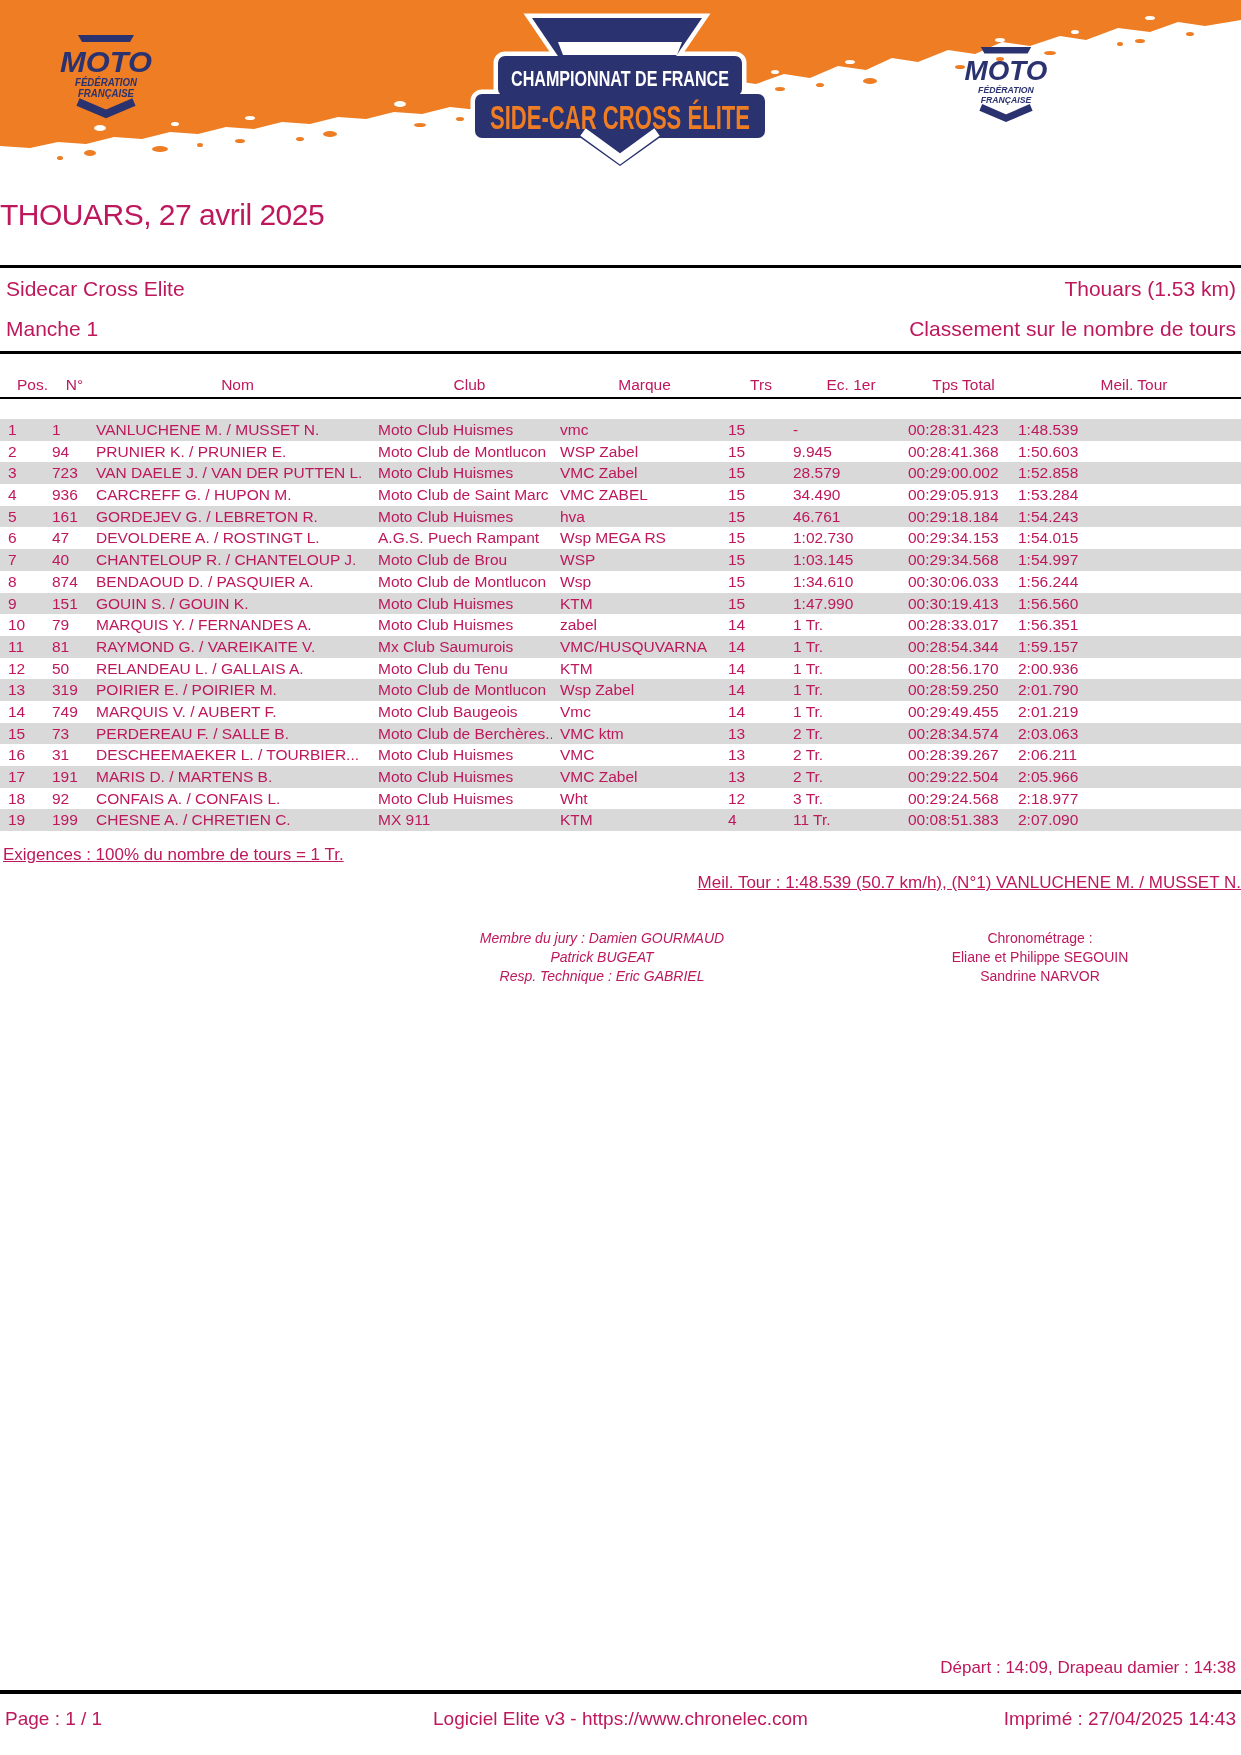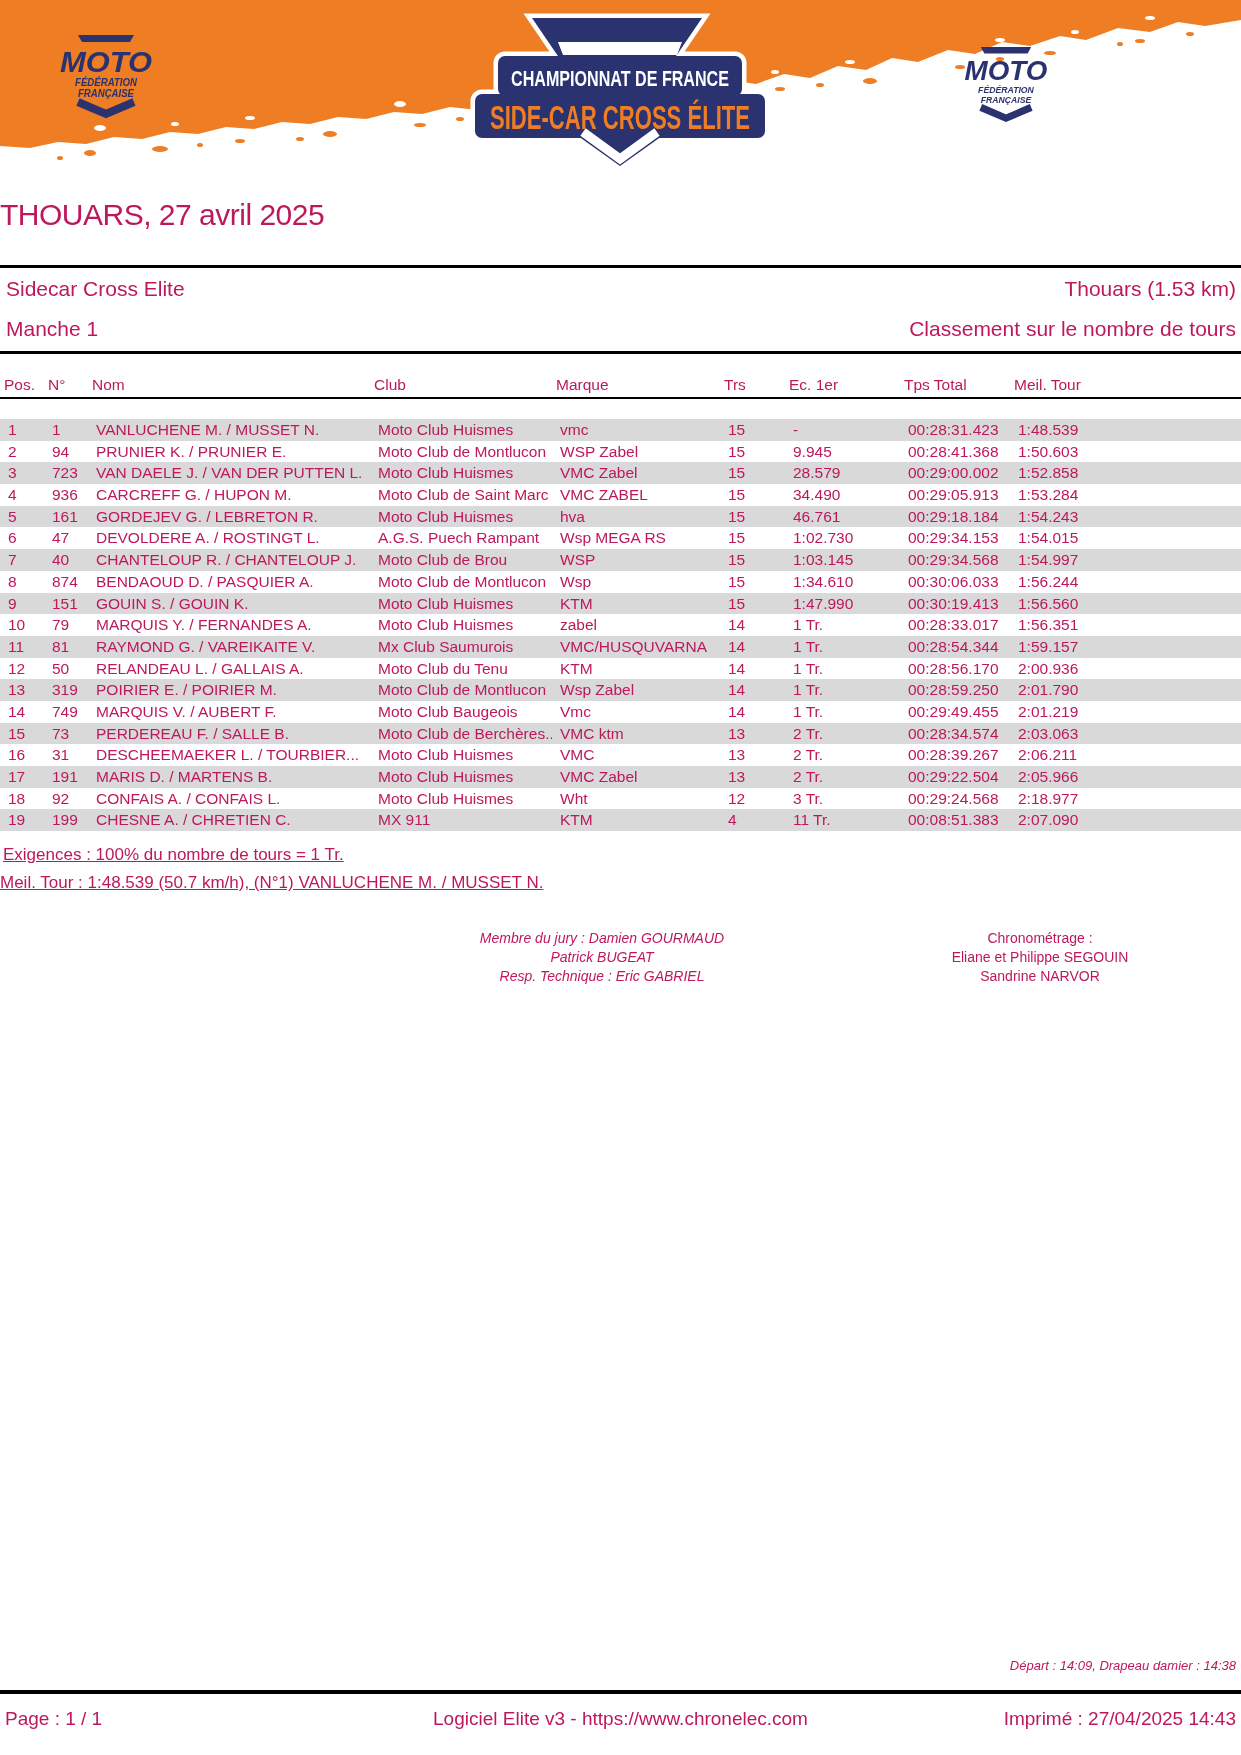--- a/index.html
+++ b/index.html
@@ -15,33 +15,33 @@
   .rule{position:absolute;left:0;width:1241px;background:#000;}
   #rule1{top:265px;height:3px;}
   #rule2{top:351px;height:3px;}
   #rule3{top:1690px;height:4px;}
   .subrow{position:absolute;left:6px;right:5px;display:flex;justify-content:space-between;font-size:21px;}
   #sub1{top:277px;}
   #sub2{top:317px;}
   .tgrid{display:grid;grid-template-columns:44px 44px 282px 182px 168px 65px 115px 110px 1fr;}
   .thead{position:absolute;top:373px;left:0;width:1241px;height:24px;line-height:24px;
          border-bottom:2px solid #000;font-size:15.5px;}
-  .thead>div{padding-left:4px;white-space:nowrap;}
+  .thead>div{padding-left:17px;white-space:nowrap;text-align:center;}
   .tbody{position:absolute;top:419px;left:0;width:1241px;font-size:15.5px;}
   .trow{height:21.7px;line-height:21.7px;}
   .trow.alt{background:var(--rowalt);}
   .tcell{padding-left:8px;white-space:nowrap;overflow:hidden;}
   .note{font-size:17px;text-decoration:underline;white-space:nowrap;text-align:right;}
   #exigences{position:absolute;top:845px;left:3px;}
-  #meiltour{position:absolute;top:873px;left:0;width:100%;text-align:left;}
+  #meiltour{position:absolute;top:873px;left:0;width:100%;text-align:right;}
   .off{position:absolute;top:929px;width:420px;text-align:center;font-size:14px;line-height:19px;}
   #off1{left:52px;}
   #off2{left:392px;font-style:italic;}
   #off3{left:830px;}
-  #depart{position:absolute;top:1658px;right:5px;font-size:13px;font-style:italic;}
+  #depart{position:absolute;top:1658px;right:5px;font-size:17px;}
   .footrow{position:absolute;top:1708px;left:5px;right:5px;font-size:19px;}
   #foot-center{position:absolute;left:50%;transform:translateX(-50%);}
   #foot-right{position:absolute;right:0;}
 </style>
 </head>
 <body>
 
 <div class="page">
 
   <svg class="band" width="1241" height="185" viewBox="0 0 1241 185">

